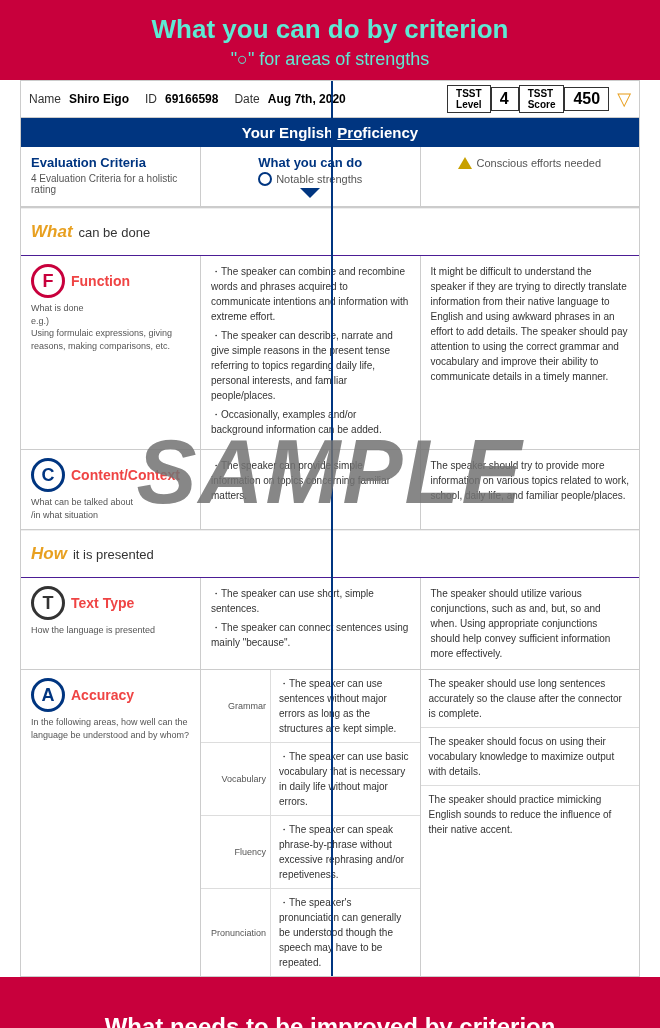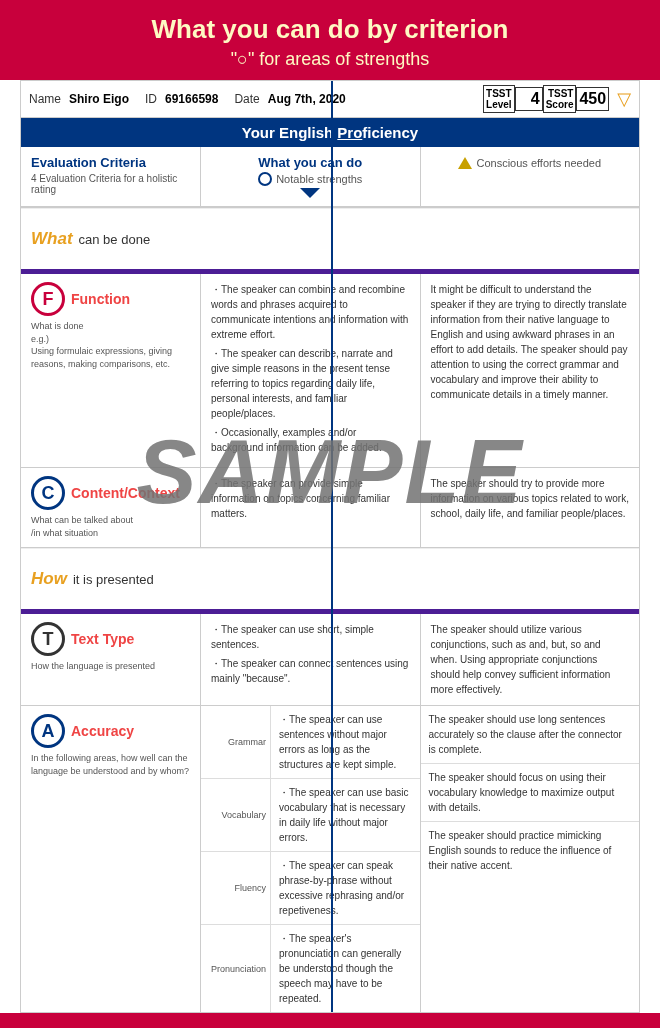--- a/index.html
+++ b/index.html
@@ -7,21 +7,21 @@
       width: 660px;
       min-height: 1028px;
       font-family: Arial, sans-serif;
       background: #fff;
       overflow-x: hidden;
     }
 
     
     .top-banner {
       background: #c8003c;
-      color: #fef9c3;
+      color: #5eead4;
       text-align: center;
       padding: 14px 12px 10px;
     }
     .top-banner .main-title {
       font-size: 26px;
       font-weight: bold;
       line-height: 1.2;
     }
     .top-banner .sub-title {
       font-size: 18px;
@@ -56,23 +56,23 @@
       margin-right: 8px;
     }
     .tsst-box {
       display: flex;
       align-items: center;
       margin-left: auto;
       gap: 0;
     }
     .tsst-cell {
       border: 1px solid #333;
-      padding: 2px 2px;
+      padding: 2px 8px;
       font-size: 11px;
-      text-align: right;
+      text-align: left;
       background: #fff;
     }
     .tsst-cell.label {
       font-weight: bold;
       font-size: 10px;
       line-height: 1.1;
       background: #fff;
     }
     .tsst-cell.value {
       font-weight: bold;
@@ -172,22 +172,22 @@
       height: 0;
       border-left: 7px solid transparent;
       border-right: 7px solid transparent;
       border-bottom: 12px solid #c8a000;
     }
 
     
     .section-header {
       display: flex;
       align-items: center;
-      padding: 20px 10px;
-      border-bottom: 5px solid #4c1d95;
+      padding: 13px 10px;
+      border-bottom: 1px solid #4c1d95;
       border-top: 1px solid #eee;
       text-align: right;
     }
     .section-header .what-word {
       color: #e8a020;
       font-weight: bold;
       font-size: 17px;
       margin-right: 6px;
       font-style: italic;
     }

